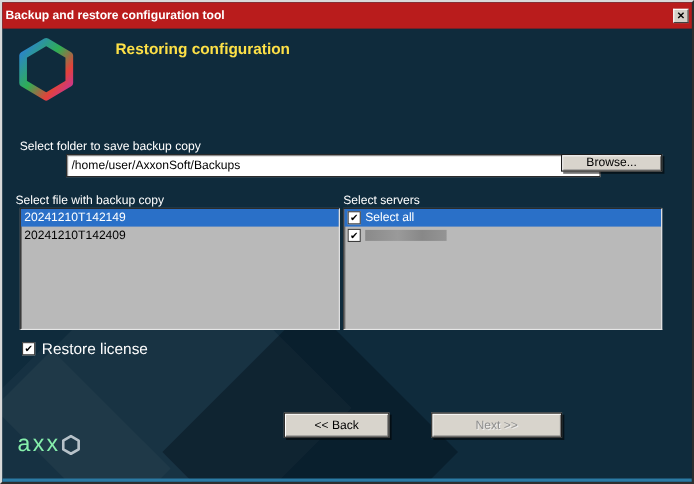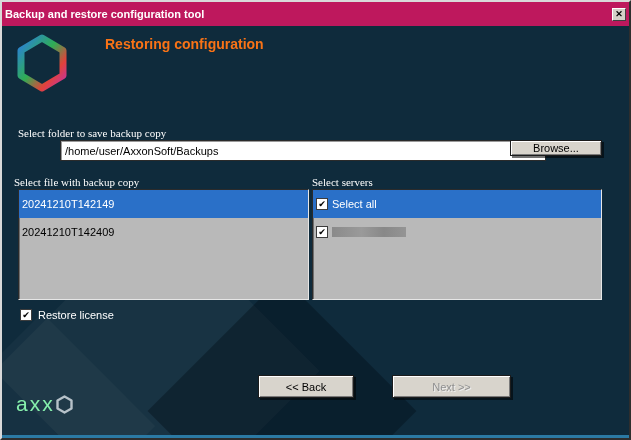--- a/index.html
+++ b/index.html
@@ -3,21 +3,21 @@
 <meta charset="utf-8">
 <style>
   * { margin:0; padding:0; box-sizing:border-box; }
   html,body { width:631px; height:440px; background:#3a3a3a; font-family:"Liberation Sans",sans-serif; }
   .window {
     position:relative; width:631px; height:440px;
     border:2px solid; border-color:#d9d9d9 #2e2e2e #2e2e2e #d9d9d9;
     background:#0f2b3c; overflow:hidden;
   }
   .titlebar {
-    height:18px; background:#be185d; display:flex; align-items:center;
+    height:18px; background:#b91c1c; display:flex; align-items:center;
     padding:12px 3px; gap:18px;
   }
   .titlebar .title {
     flex:1; color:#ffffff; font-size:11px; font-weight:bold; white-space:nowrap;
     overflow:hidden;
   }
   .close-btn {
     width:14px; height:13px; background:#d4d0c8; border:1px solid;
     border-color:#ffffff #404040 #404040 #ffffff; font-size:9px; line-height:10px;
     font-weight:bold; color:#000; cursor:default; display:flex; align-items:center;
@@ -28,23 +28,23 @@
   
   .deco { position:absolute; pointer-events:none; }
   .deco1 { left:40px; top:230px; width:230px; height:230px; transform:rotate(45deg);
            background:rgba(255,255,255,0.04); }
   .deco2 { left:185px; top:290px; width:190px; height:190px; transform:rotate(45deg);
            background:rgba(0,10,18,0.35); }
   .deco3 { left:-40px; top:320px; width:160px; height:160px; transform:rotate(45deg);
            background:rgba(255,255,255,0.03); }
 
   .logo { position:absolute; left:14px; top:8px; }
-  .heading { position:absolute; left:103px; top:10px; color:#f97316; font-size:14px; font-weight:bold; }
+  .heading { position:absolute; left:103px; top:10px; color:#fde047; font-size:14px; font-weight:bold; }
 
-  .lbl { position:absolute; color:#ffffff; font-size:11px;font-family:Liberation Serif, serif; }
+  .lbl { position:absolute; color:#ffffff; font-size:11px; }
   .folder-label  { left:16px;  top:101px; }
   .files-label   { left:12px;  top:150px; }
   .servers-label { left:310px; top:150px; }
 
   .path-input {
     position:absolute; left:16px; top:114px; width:486px; height:21px;
     background:#ffffff; border:1px solid #2b2b2b; box-shadow:inset 1px 1px 0 #9a9a9a;
     font-size:11px; font-family:"Liberation Sans",sans-serif; padding:0 4px; color:#000;margin-left:42px;
   }
   .btn {
@@ -58,36 +58,36 @@
                 text-shadow:1px 1px 0 #efefef; }
 
   .listbox {
     position:absolute; top:163px; height:111px; background:#b9b9b9;
     border:1px solid; border-color:#2b2b2b #e6e6e6 #e6e6e6 #2b2b2b;
     box-shadow:inset 1px 1px 0 #6f6f6f; overflow:hidden;
   }
   .files-list   { left:16px;  width:291px; }
   .servers-list { left:310px; width:290px; }
   .row {
-    height:28px; display:flex; align-items:center; gap:4px;
+    height:16px; display:flex; align-items:center; gap:4px;
     font-size:11px; color:#000; padding:4px 3px; white-space:nowrap;
   }
   .row.selected { background:#2a70c8; color:#ffffff; }
 
   .checkbox {
     width:12px; height:12px; background:#ffffff; border:1px solid #3c3c3c;
     display:inline-flex; align-items:center; justify-content:center; flex:0 0 auto;
   }
   .checkbox .check { font-size:9px; line-height:9px; color:#000; }
 
   .redacted { width:74px; height:10px; background:#8f8f8f;
               background:linear-gradient(90deg,#8a8a8a,#9a9a9a 40%,#888 70%,#949494); }
 
   .license { position:absolute; left:18px; top:283px; display:flex; align-items:center; gap:6px; }
-  .license .lic-label { color:#ffffff; font-size:11px; }
+  .license .lic-label { color:#ffffff; font-size:14px; }
 
   .brand { position:absolute; left:14px; top:366px; display:flex; align-items:center;
            color:#86efac; font-size:21px; letter-spacing:2px; line-height:24px; }
   .brand svg { margin:0 1px; }
 
   .bottom-strip { position:absolute; left:0; right:0; bottom:0; height:9px; background:#2b7aa4; }
 </style>
 </head>
 <body>
 

